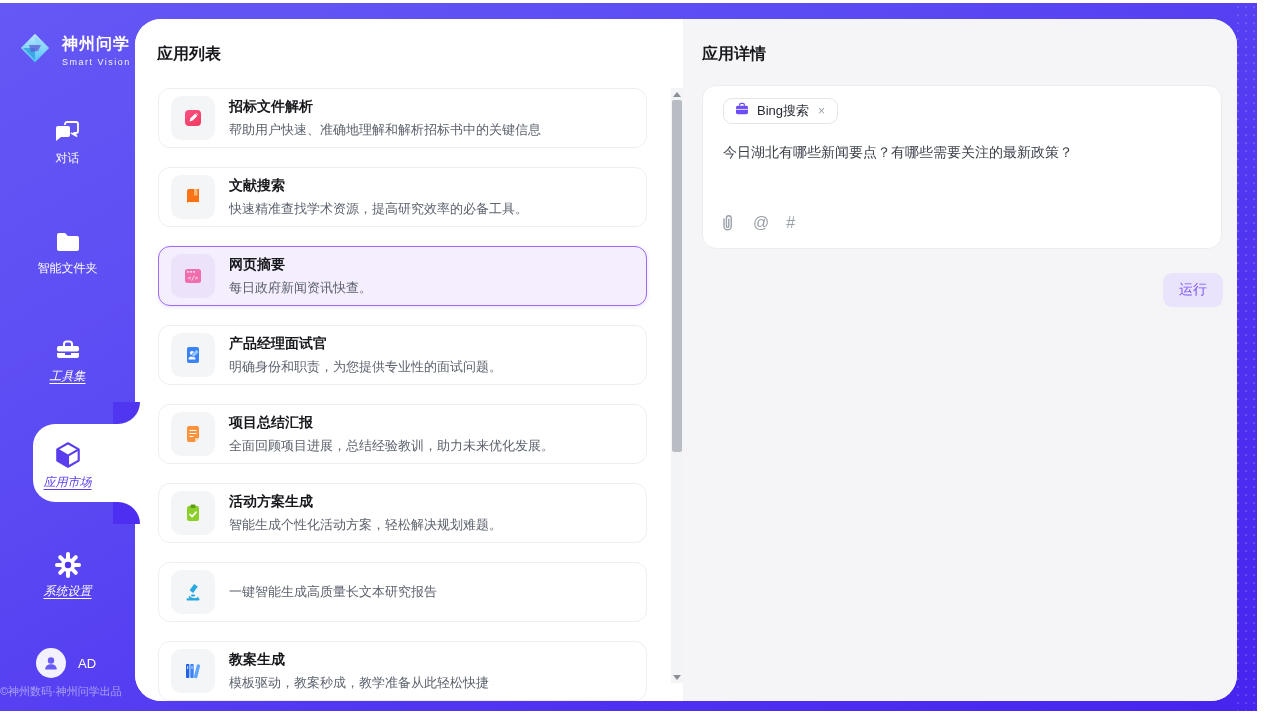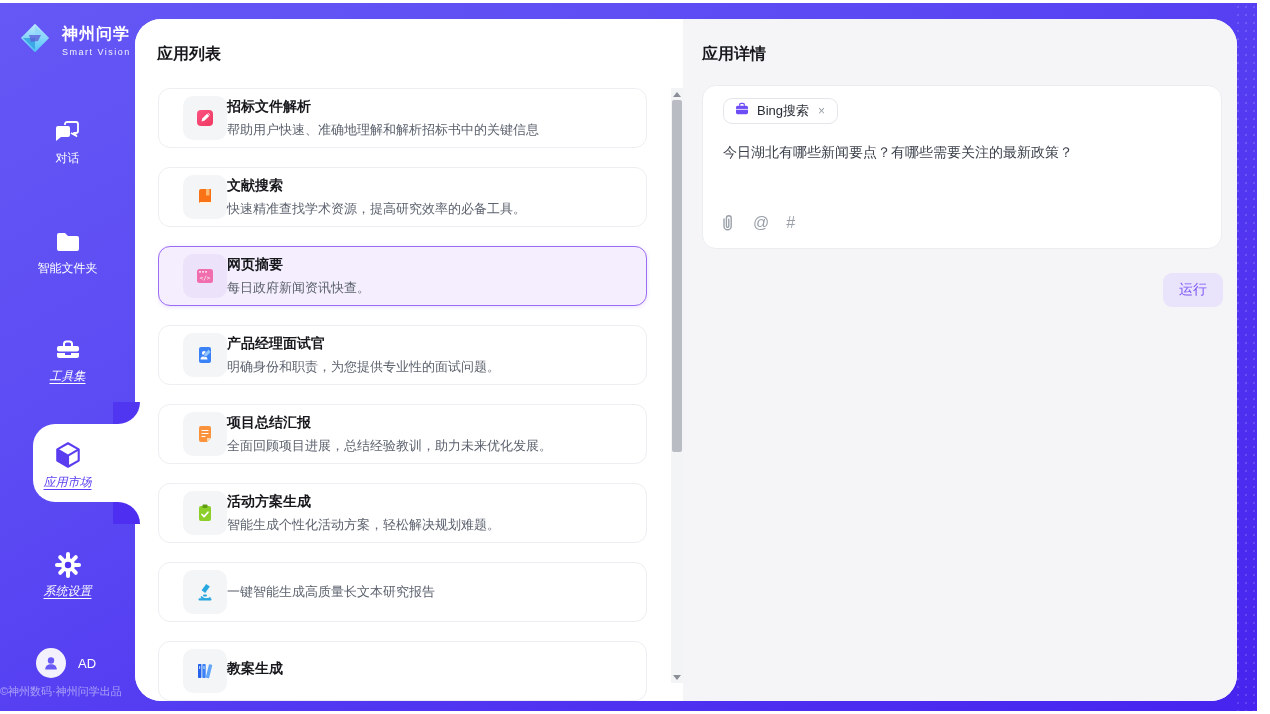--- a/index.html
+++ b/index.html
@@ -8,21 +8,21 @@
 
   
   .frame { position:absolute; left:0; top:3px; width:1257px; height:708px;
     background:linear-gradient(150deg,#6558f5 0%,#5b4af3 35%,#5136f1 65%,#4724ef 100%); }
   .dot-strip { position:absolute; left:1234px; top:0; width:23px; height:708px;
     background-image:radial-gradient(rgba(255,255,255,.14) 1px, transparent 1.4px);
     background-size:8px 8px; }
 
   
   .sidebar { position:absolute; left:0; top:0; width:135px; height:708px; }
-  .brand { position:absolute; left:16px; top:16px; display:flex; align-items:center; gap:8px; }
+  .brand { position:absolute; left:16px; top:26px; display:flex; align-items:center; gap:8px; }
   .brand-text .cn { color:#fff; font-size:16px; font-weight:bold; letter-spacing:1px; }
   .brand-text .en { color:rgba(255,255,255,.92); font-size:9px; letter-spacing:1.5px; margin-top:2px; }
   .nav-item { position:absolute; left:0; width:135px; height:64px; display:flex;
     flex-direction:column; align-items:center; justify-content:center; cursor:pointer; z-index:3; }
   .nav-label { color:#fff; font-size:12px; }
   .nav-label.u { text-decoration:underline; text-underline-offset:3px;font-style:italic; }
   .nav-item.active .nav-label { color:#5b3df0; }
 
   
   .bubble { position:absolute; left:33px; top:421px; width:107px; height:78px;
@@ -41,21 +41,21 @@
 
   
   .content { position:absolute; left:135px; top:16px; width:1102px; height:682px;
     background:#fff; border-radius:26px; overflow:hidden; display:flex; z-index:1; }
 
   
   .list-pane { width:548px; background:#fff; position:relative; }
   .pane-title { font-size:16px; font-weight:bold; color:#17181c; position:absolute; top:25px; left:22px;font-family:Liberation Mono, monospace; }
   .list-area { position:absolute; left:23px; top:69px; width:502px; height:613px; overflow:hidden; }
   .app-card { width:489px; height:60px; border:1px solid #eceef1; border-radius:12px;
-    margin-bottom:19px; display:flex; align-items:center; padding-left:24px;
+    margin-bottom:19px; display:flex; align-items:center; gap:14px; padding-left:12px;
     background:#fff; cursor:pointer; }
   .app-card.selected { background:#f5eefe; border:1.5px solid #9b6cf5; box-shadow:0 1px 4px rgba(130,80,240,.18); }
   .tile { width:44px; height:44px; border-radius:10px; background:#f4f5f7; flex:0 0 44px;
     display:flex; align-items:center; justify-content:center; }
   .app-card.selected .tile { background:#ece3fb; }
   .app-name { font-size:14px; font-weight:bold; color:#17181c; margin-bottom:5px; }
   .app-desc { font-size:13px; color:#5c626e; }
 
   
   .sbar { position:absolute; right:0; top:69px; width:12px; height:595px; background:#f3f4f6; }
@@ -304,20 +304,21 @@
           <span class="tile">
             <svg width="20" height="20" viewBox="0 0 20 20">
               <rect x="3" y="3" width="3.4" height="14" rx=".8" fill="#2563eb"></rect>
               <rect x="7.3" y="3" width="3.4" height="14" rx=".8" fill="#3b82f6"></rect>
               <rect x="12.4" y="3.2" width="3.4" height="14" rx=".8" fill="#60a5fa" transform="rotate(14 14 10)"></rect>
               <path d="M4.7 5.5v2M9 5.5v2" stroke="#dbeafe" stroke-width="1" stroke-linecap="round"></path>
             </svg>
           </span>
           <span>
             <div class="app-name">教案生成</div>
+            <div class="app-desc">模板驱动，教案秒成，教学准备从此轻松快捷</div>
           </span>
         </div>
       </div>
 
       <div class="sbar">
         <div class="arr up">
             <span class="tri-up"></span>
           </div>
         <div class="thumb"></div>
         <div class="arr down">

